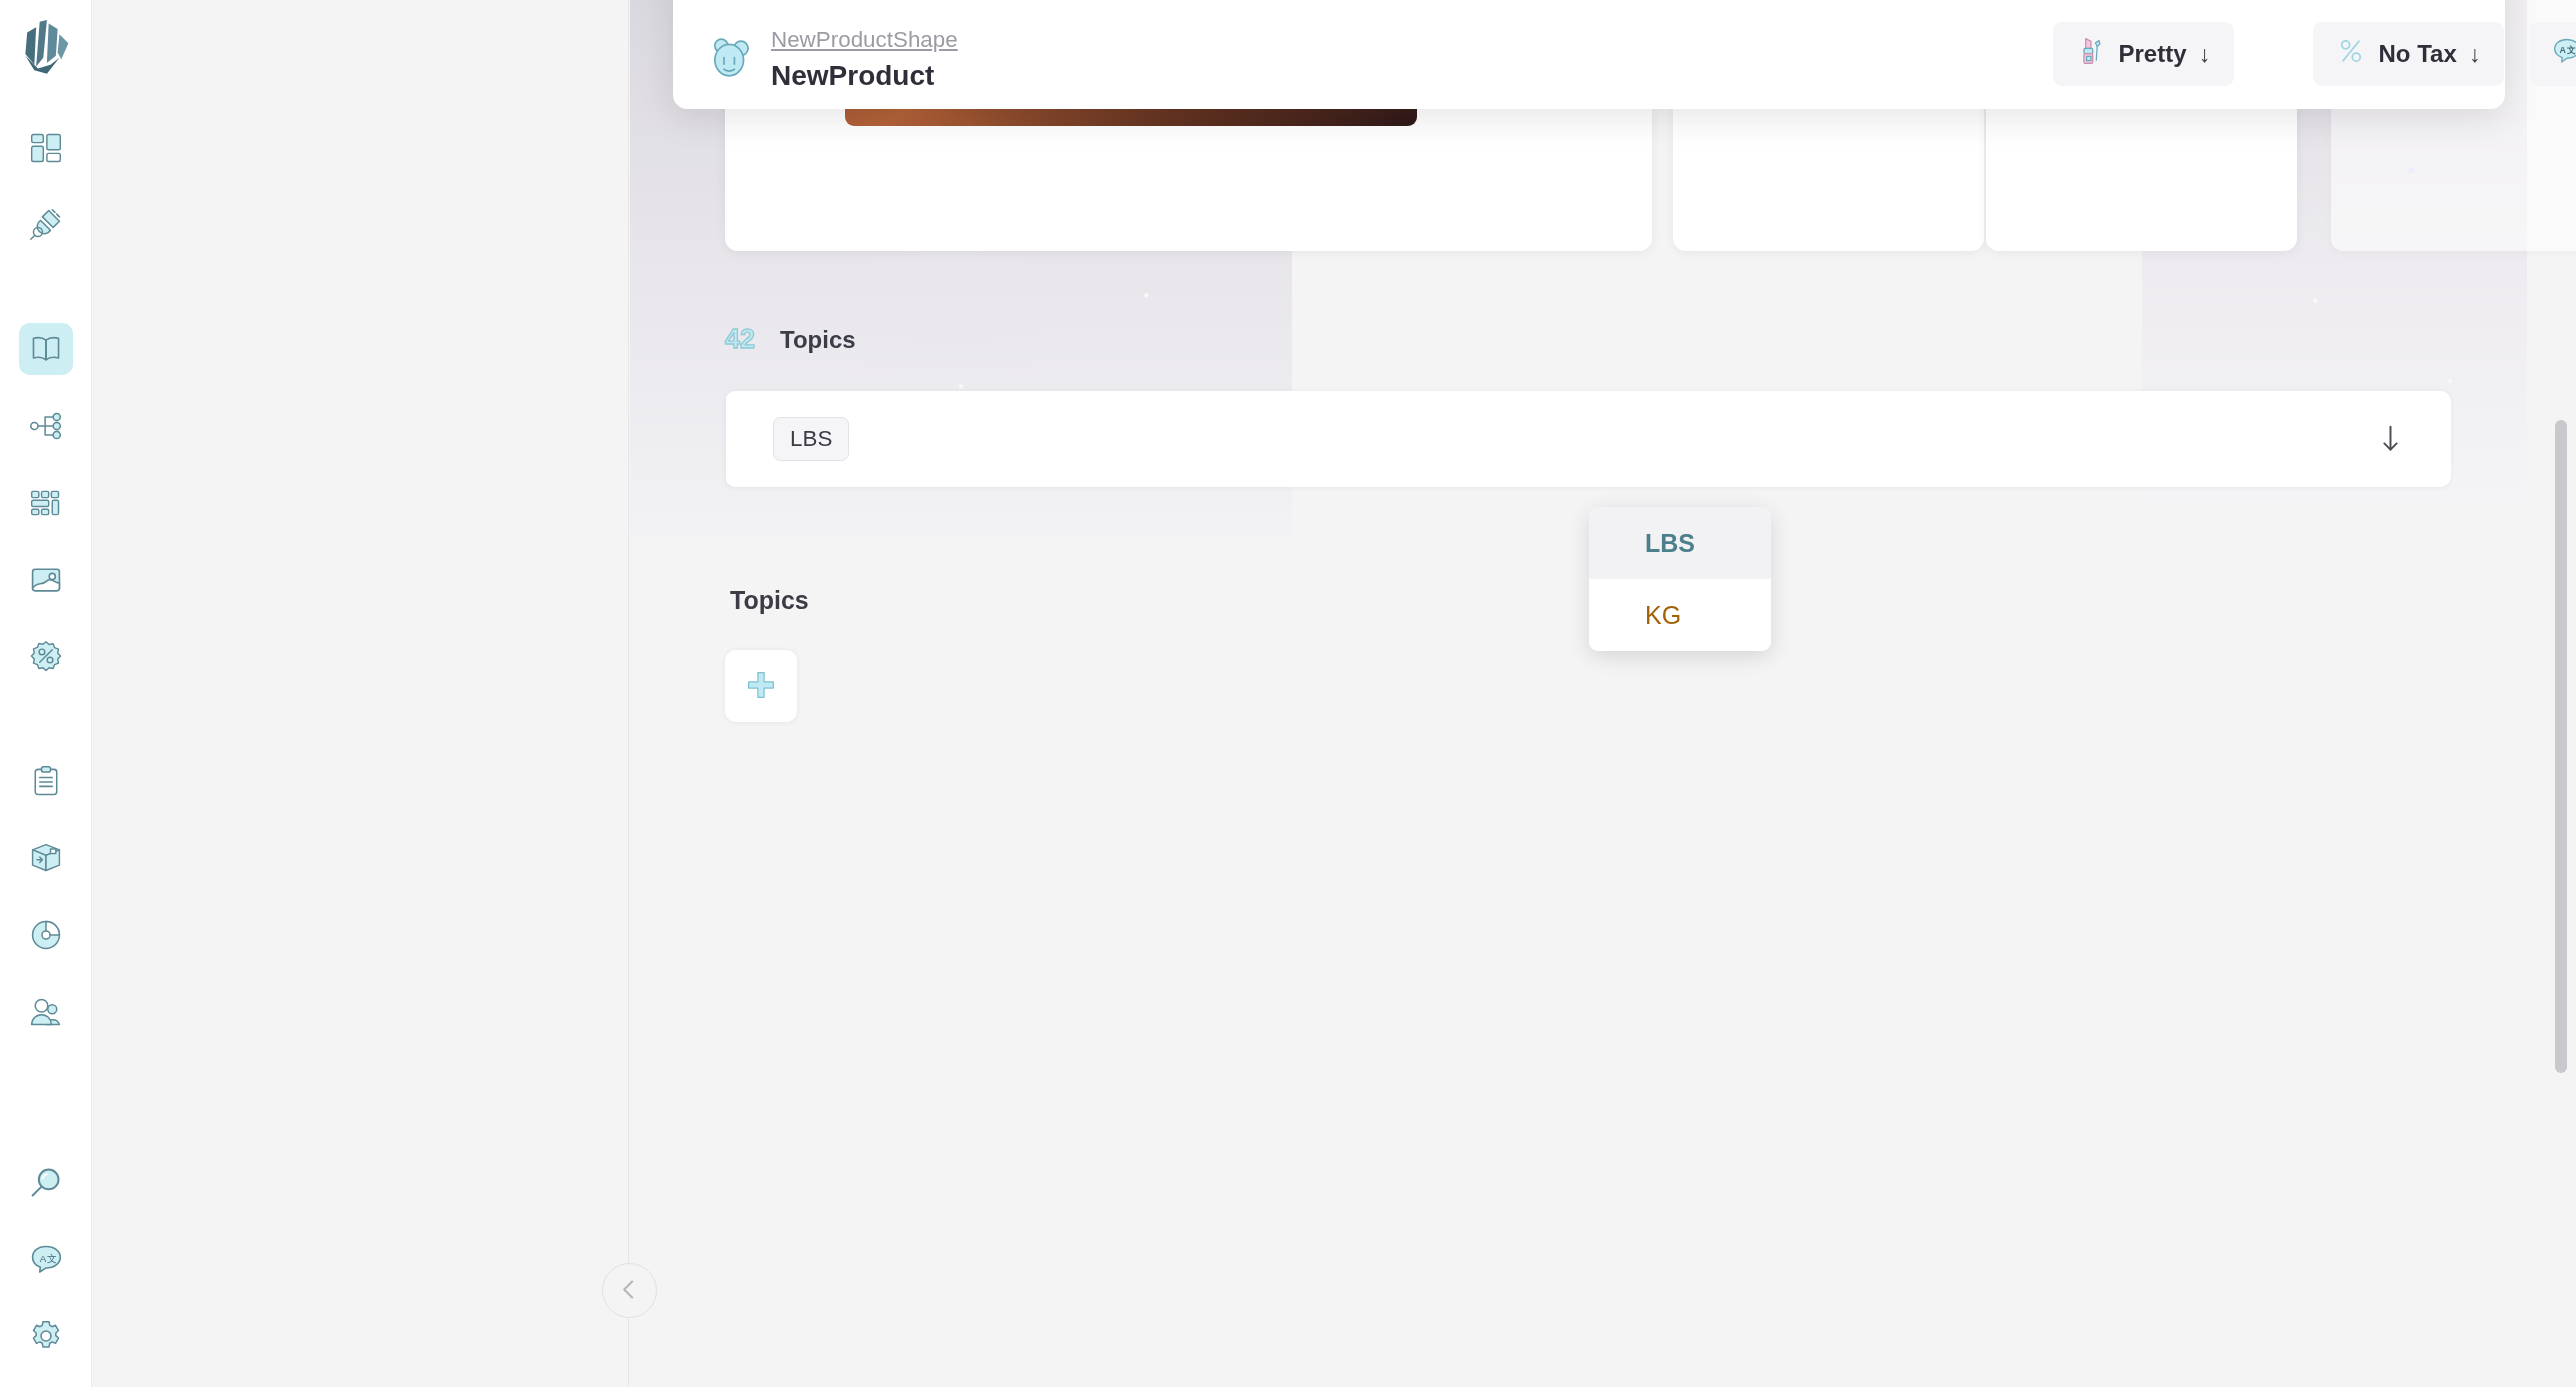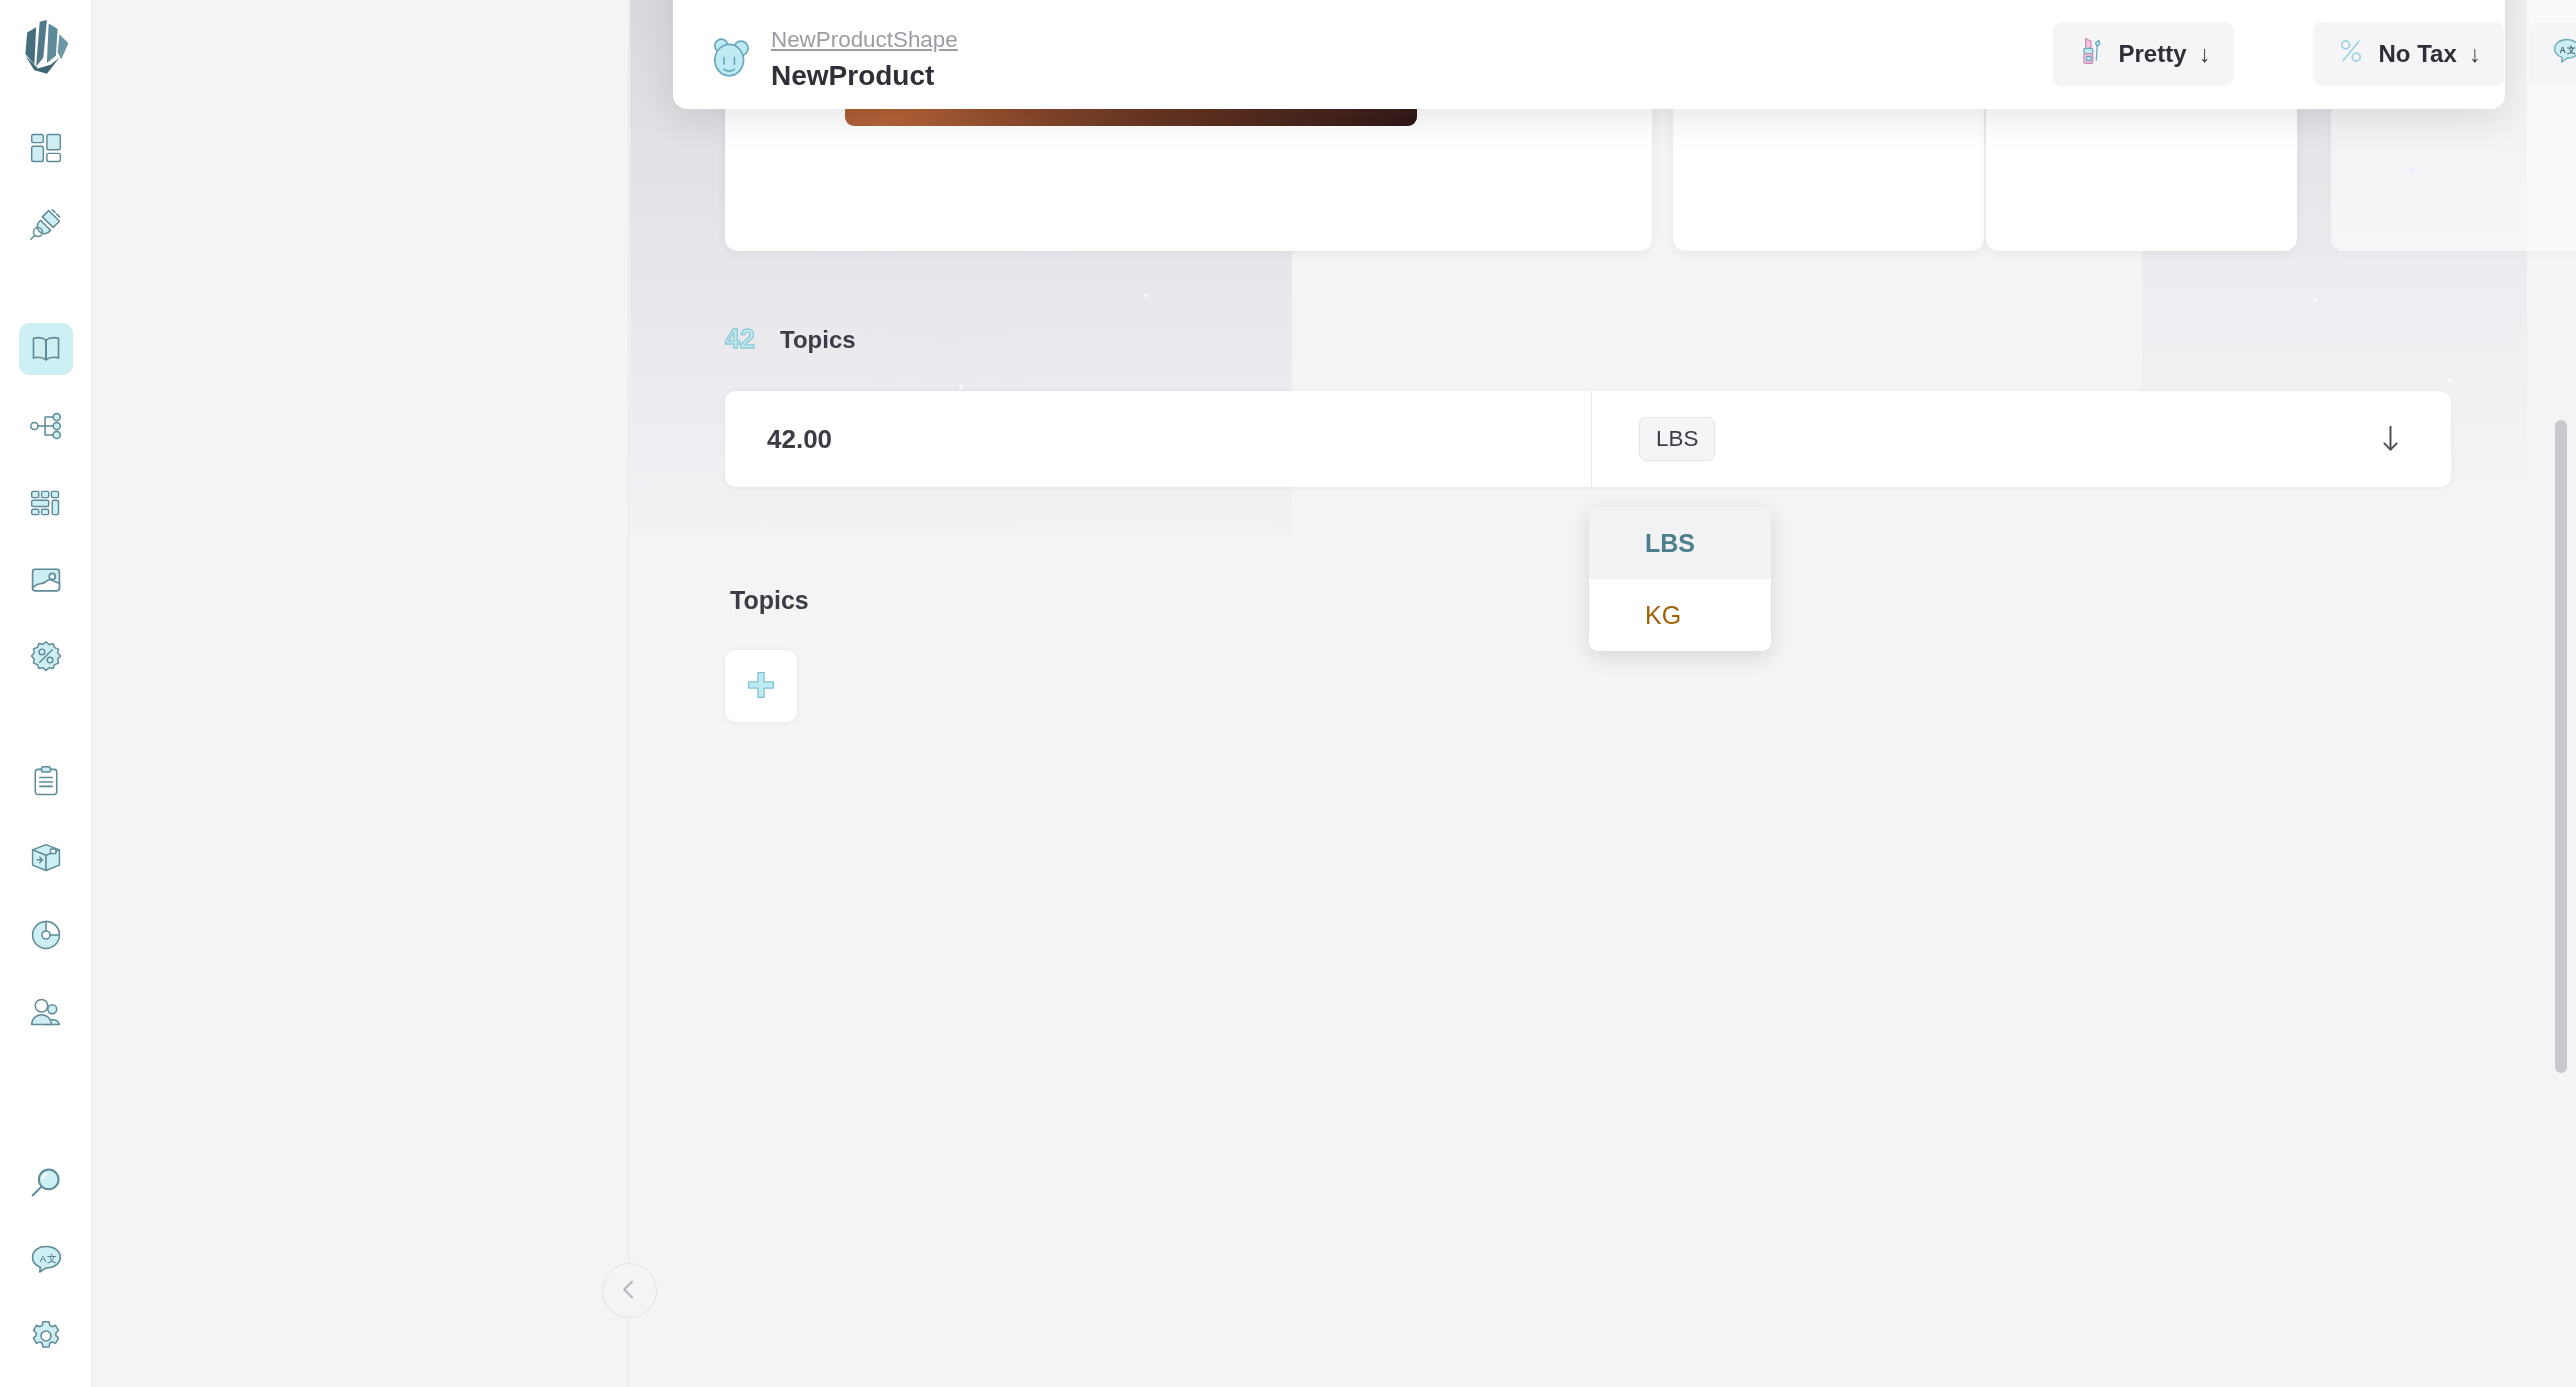--- a/index.html
+++ b/index.html
@@ -434,21 +434,20 @@
       </svg>
     </span>
   </div>
 
   <div class="field-label">
     <span class="numic">42</span>
     <span class="txt">Topics</span>
   </div>
 
   <div class="weight-row">
-    <div class="weight-val">42.00</div>
     <div class="weight-unit-cell">
       <span class="unit-chip">LBS</span>
       <span class="unit-arrow">
         <svg viewBox="0 0 30 34" fill="none" stroke="#4a4b55" stroke-width="2.2" stroke-linecap="round" stroke-linejoin="round">
           <path d="M15 3 V29"></path>
             <path d="M8 22 L15 29 L22 22"></path>
         </svg>
       </span>
     </div>
   </div>

